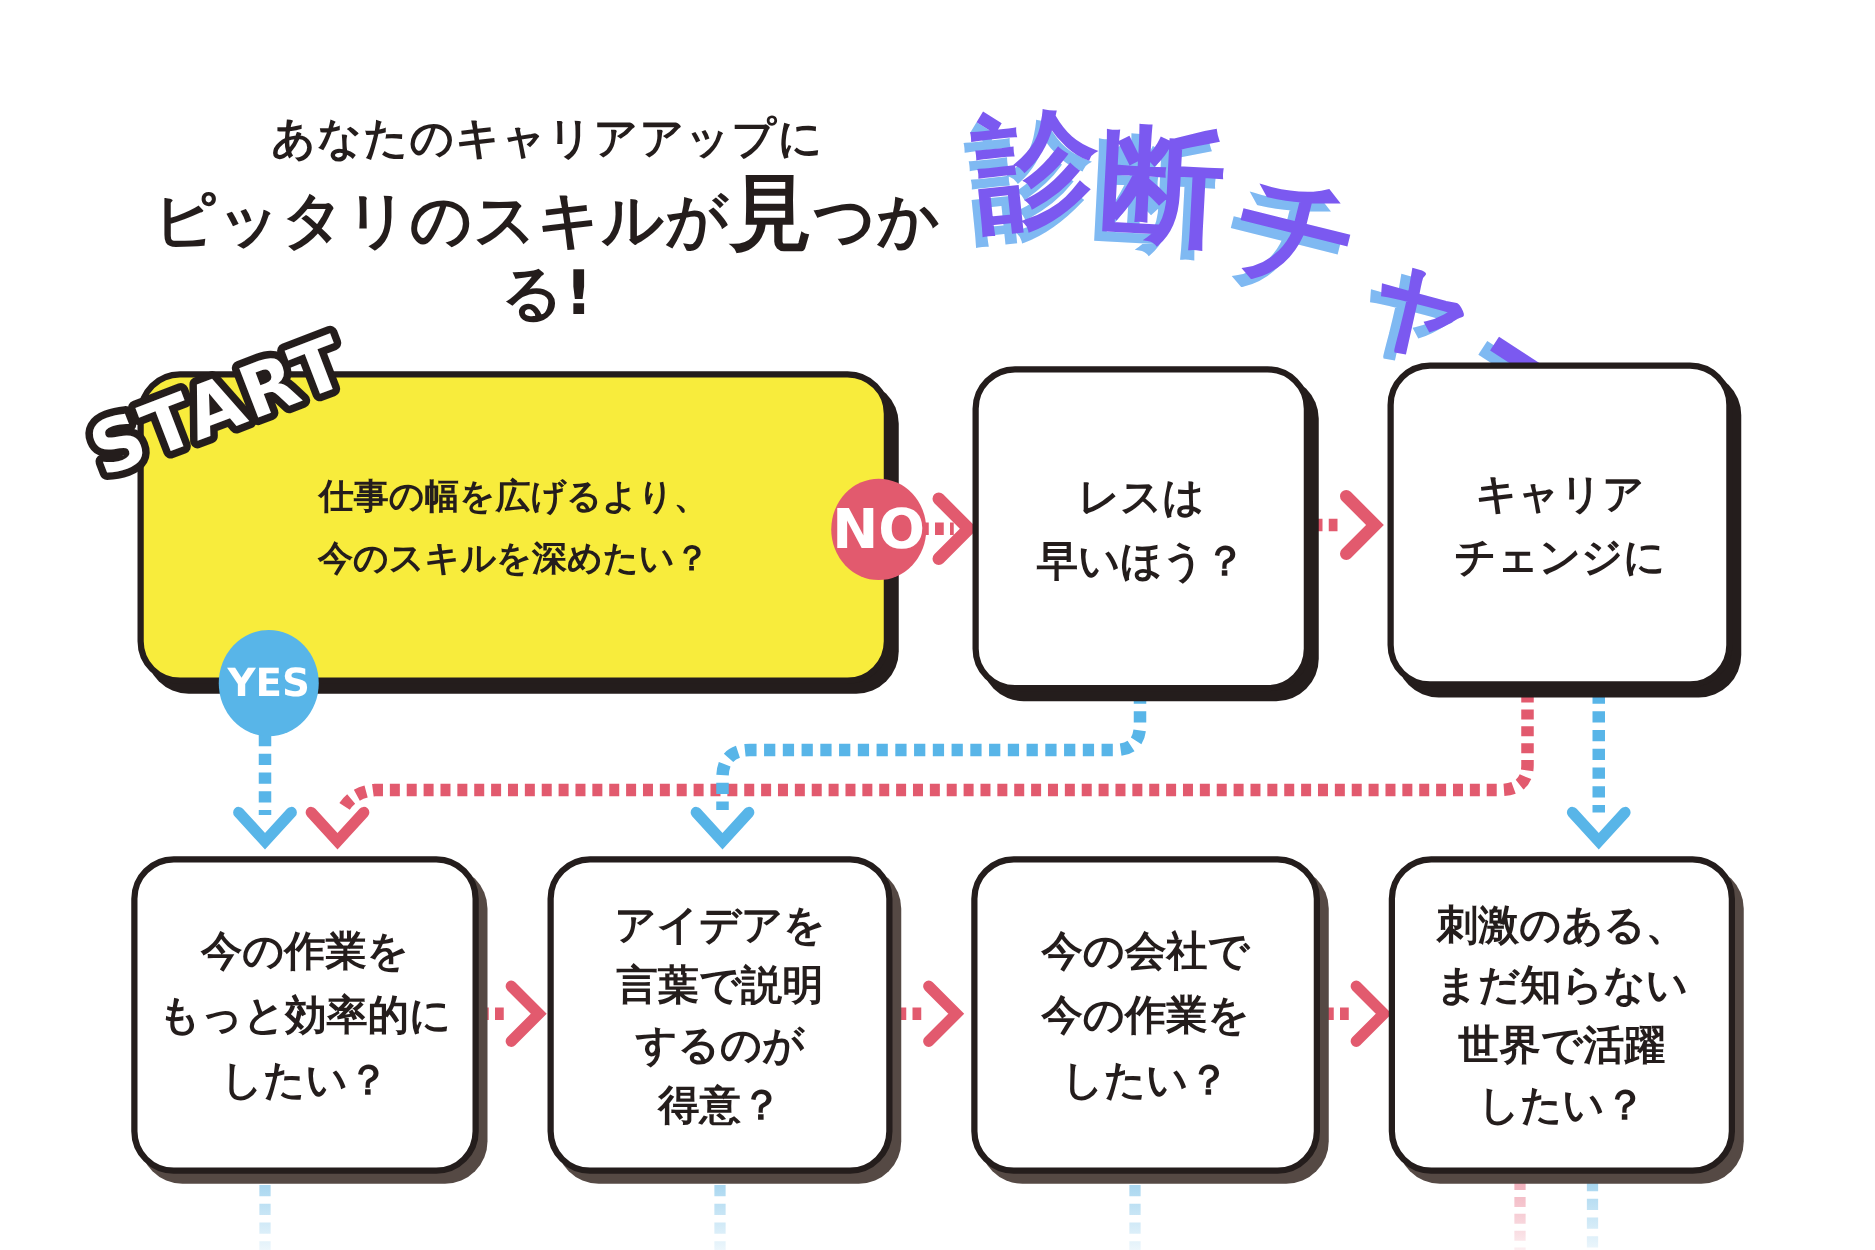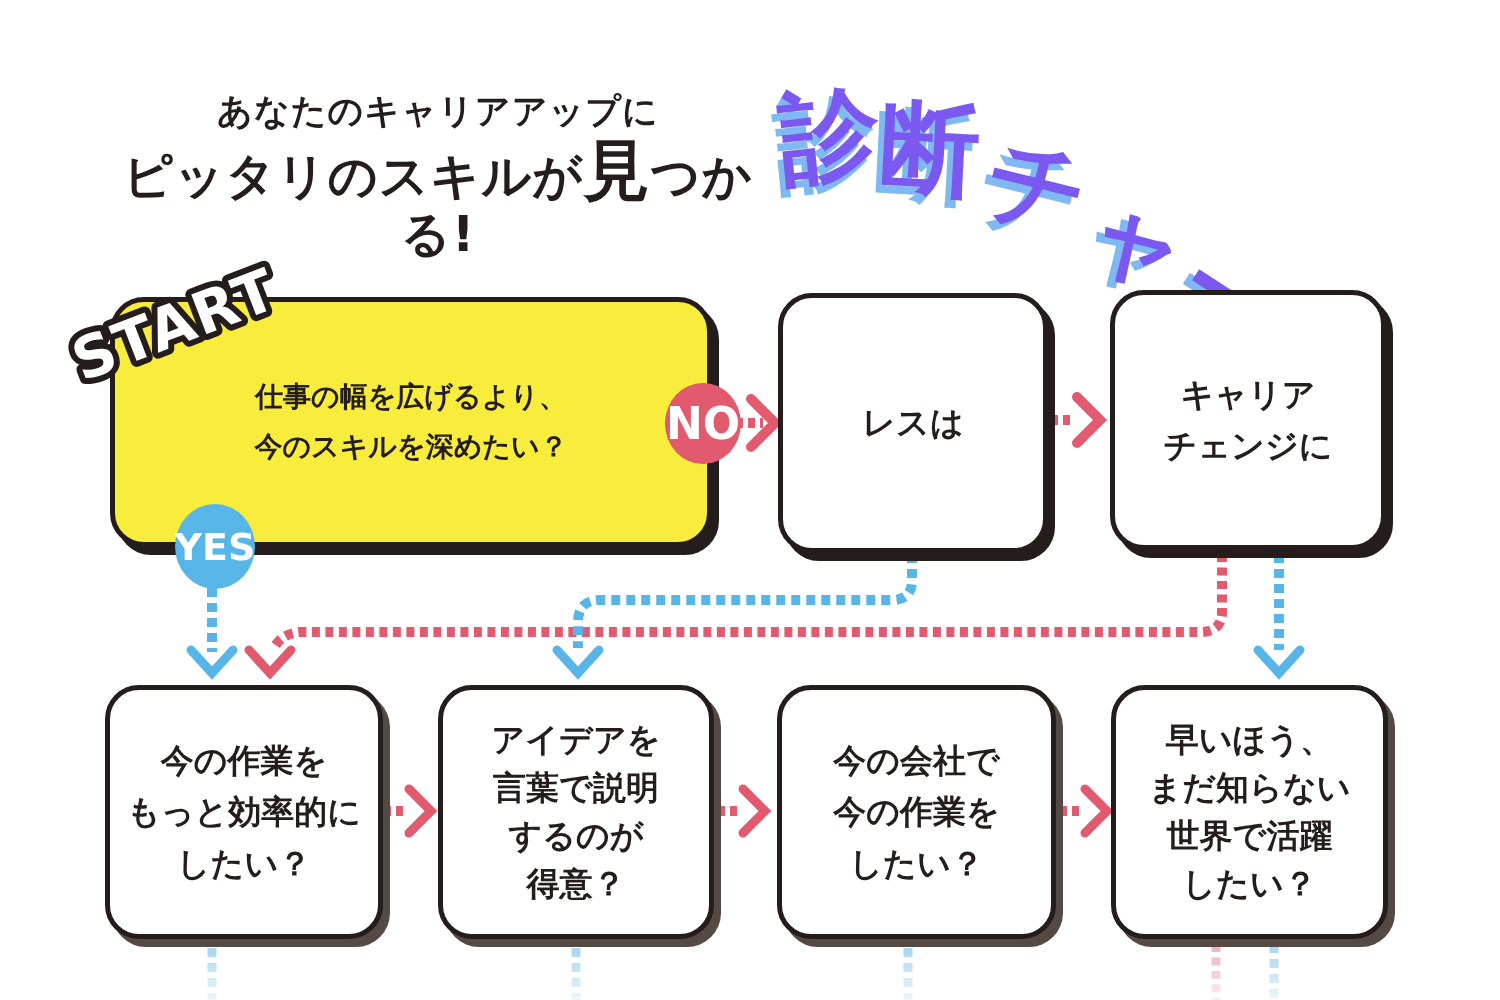--- a/index.html
+++ b/index.html
@@ -35,21 +35,21 @@
   .qbox.start{background:#f8ec3c;}
   .qtext{font-size:33px;font-weight:700;line-height:1.55;}
   .start .qtext{font-size:28px;line-height:1.8;}
   .bl{display:block;}
   
   .badge{
     position:absolute;border-radius:50%;display:flex;align-items:center;justify-content:center;
     color:#fff;font-weight:700;z-index:3;
   }
   .badge.no{left:665px;top:383px;width:76px;height:81px;background:#e25a6e;font-size:44px;}
-  .badge.yes{left:175px;top:504px;width:80px;height:85px;background:#58b5e8;font-size:38px;}
+  .badge.yes{left:175px;top:504px;width:80px;height:85px;background:#58b5e8;font-size:31px;}
   
   .start-svg{position:absolute;left:34px;top:236px;width:290px;height:170px;z-index:4;overflow:visible;}
   .start-text{
     font-family:"DejaVu Sans",sans-serif;font-weight:900;font-size:58px;
     fill:#ffffff;stroke:#241d1c;stroke-width:12;paint-order:stroke;
     stroke-linejoin:round;letter-spacing:2px;text-anchor:middle;
   }
   
   .wires{position:absolute;left:0;top:0;width:1500px;height:1000px;z-index:1;}
   .wires *{vector-effect:none;}
@@ -138,20 +138,21 @@
 <div class="qbox row1 start" style="left:110px;top:297px;width:592px;height:240px;">
   <div class="qtext">
     <span class="bl">仕事の幅を広げるより、</span>
     <span class="bl">今のスキルを深めたい？</span>
   </div>
 </div>
 
 <div class="qbox row1" style="left:778px;top:293px;width:260px;height:250px;">
   <div class="qtext">
     <span class="bl">レスは</span>
+    <span class="bl">早いほう？</span>
   </div>
 </div>
 
 <div class="qbox row1" style="left:1110px;top:290px;width:266px;height:250px;">
   <div class="qtext">
     <span class="bl">キャリア</span>
     <span class="bl">チェンジに</span>
   </div>
 </div>
 
@@ -175,21 +176,21 @@
 <div class="qbox" style="left:777px;top:685px;width:269px;height:244px;">
   <div class="qtext">
     <span class="bl">今の会社で</span>
     <span class="bl">今の作業を</span>
     <span class="bl">したい？</span>
   </div>
 </div>
 
 <div class="qbox" style="left:1111px;top:685px;width:267px;height:244px;">
   <div class="qtext" style="line-height:1.45;">
-    <span class="bl">早いほう、</span>
+    <span class="bl">刺激のある、</span>
     <span class="bl">まだ知らない</span>
     <span class="bl">世界で活躍</span>
     <span class="bl">したい？</span>
   </div>
 </div>
 
 <div class="badge no">NO</div>
 <div class="badge yes">YES</div>
 
 <svg class="start-svg" viewBox="0 0 290 170">

